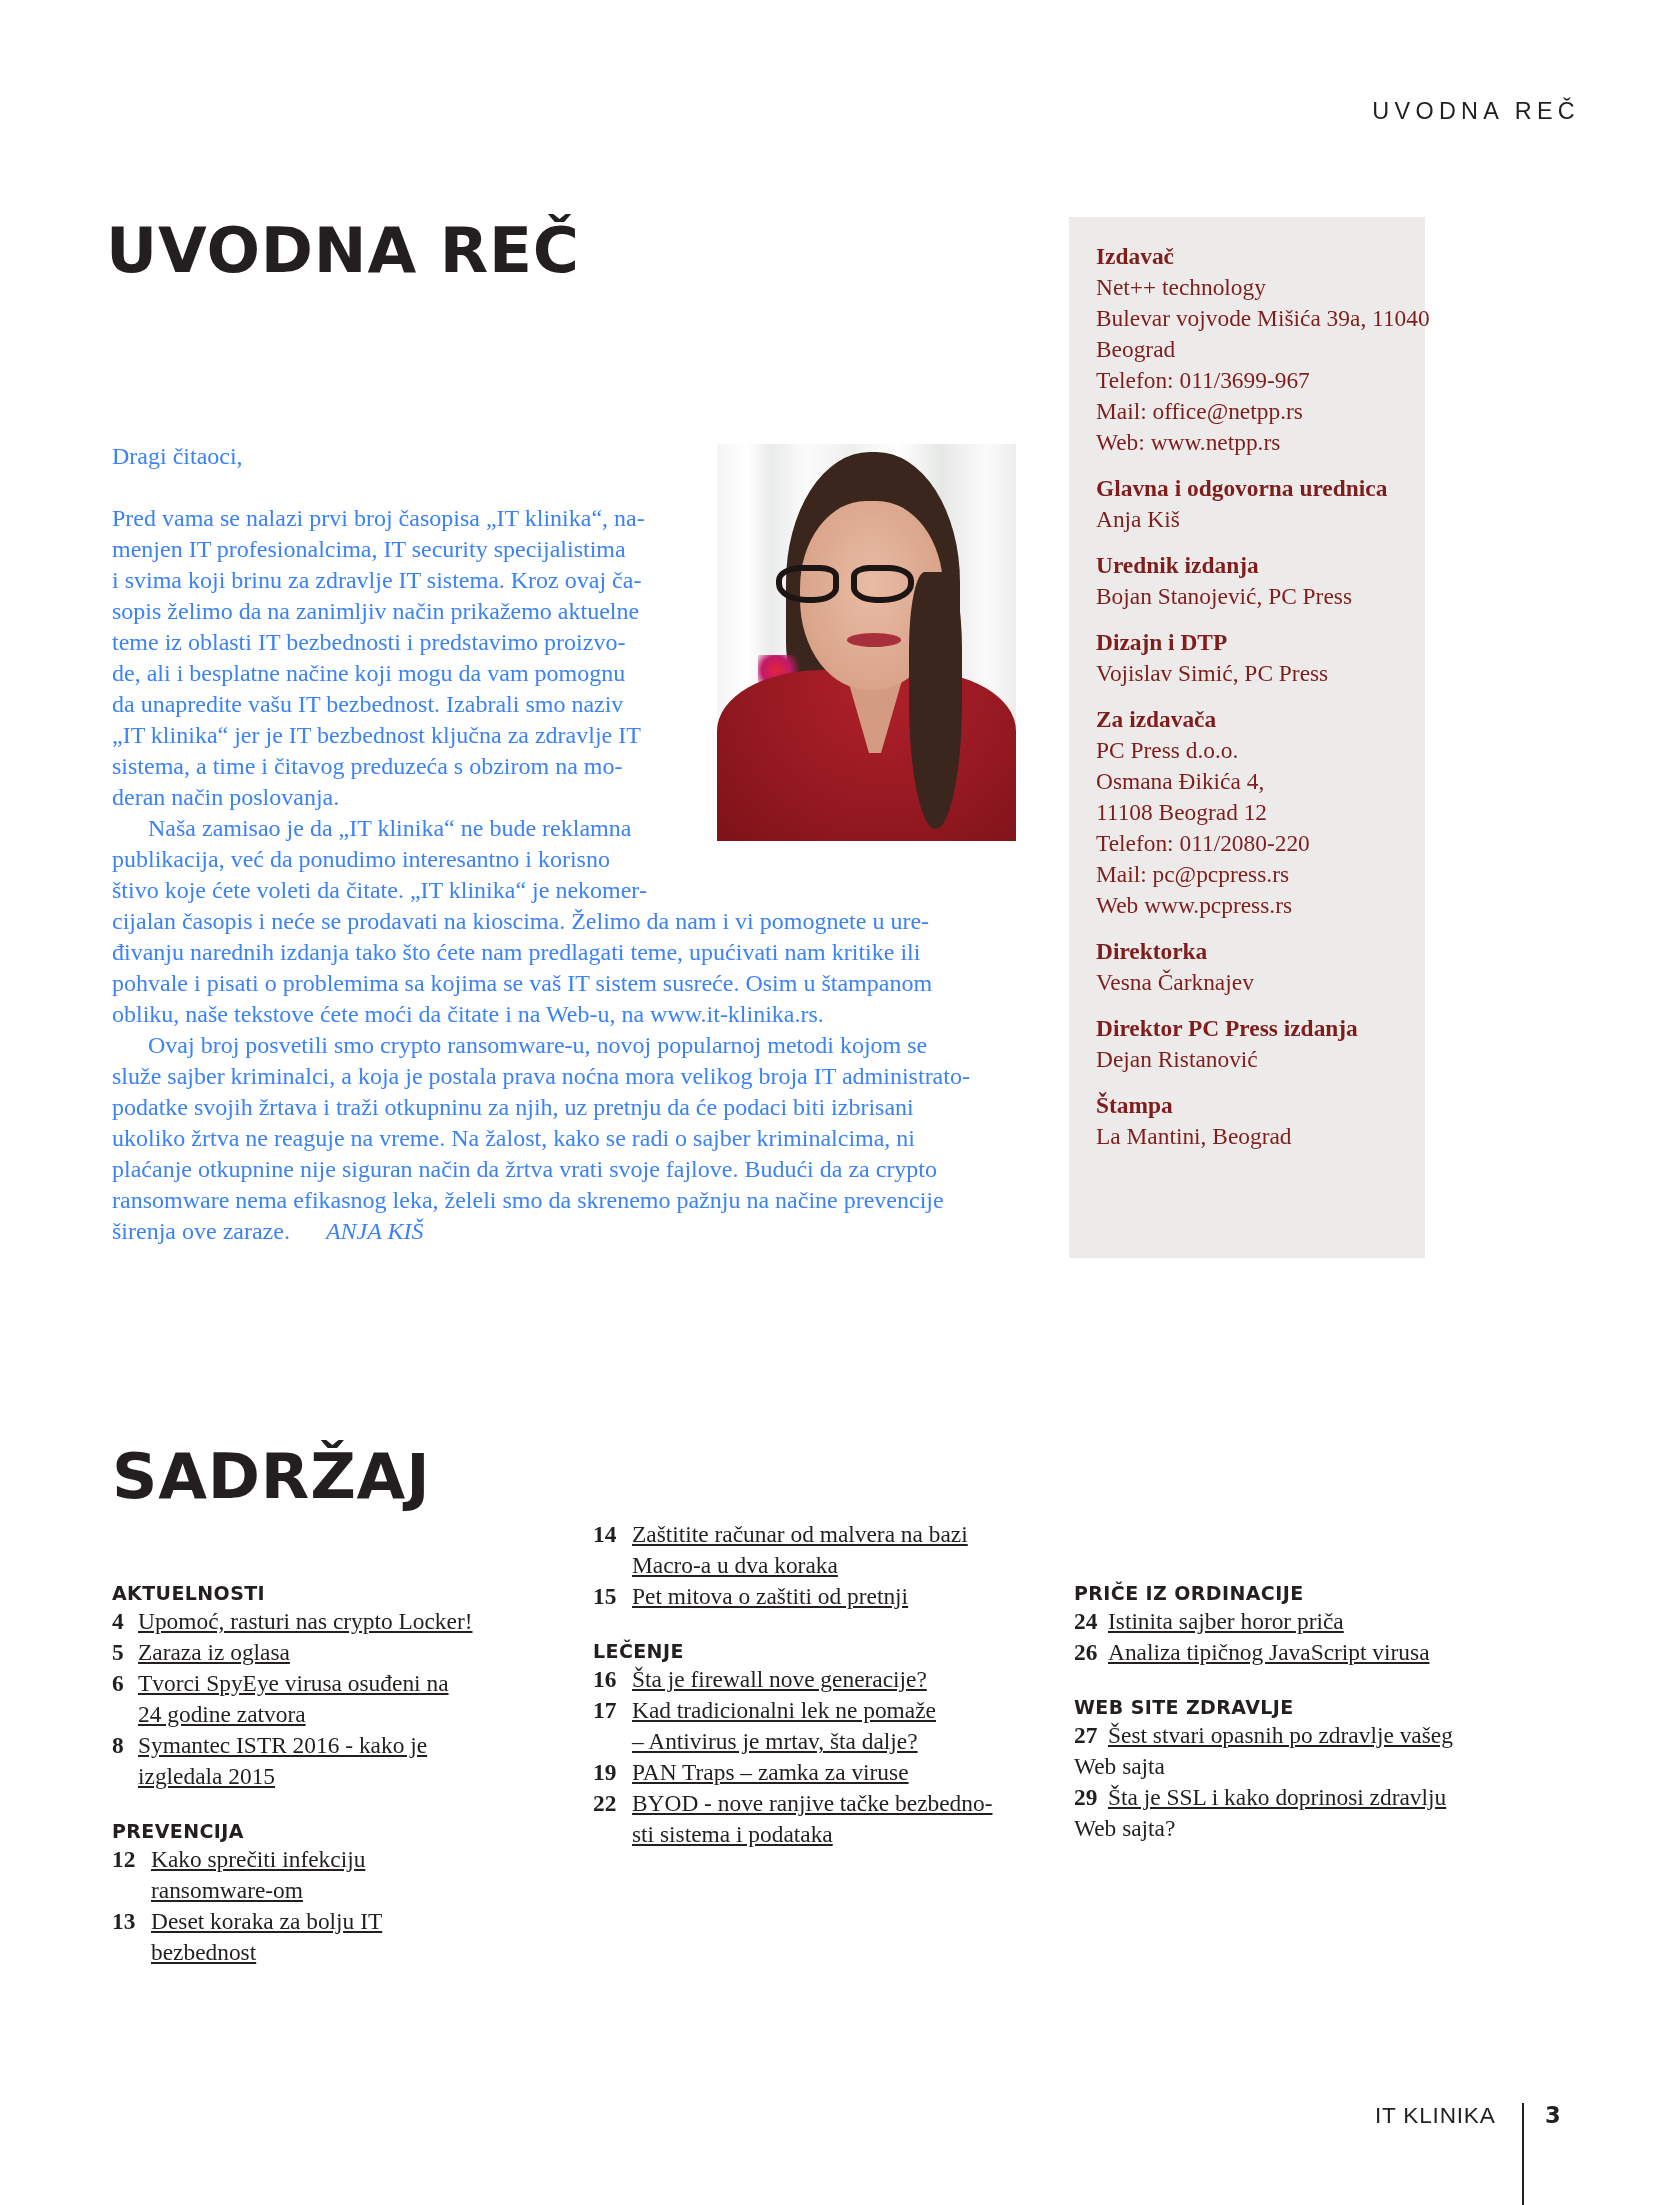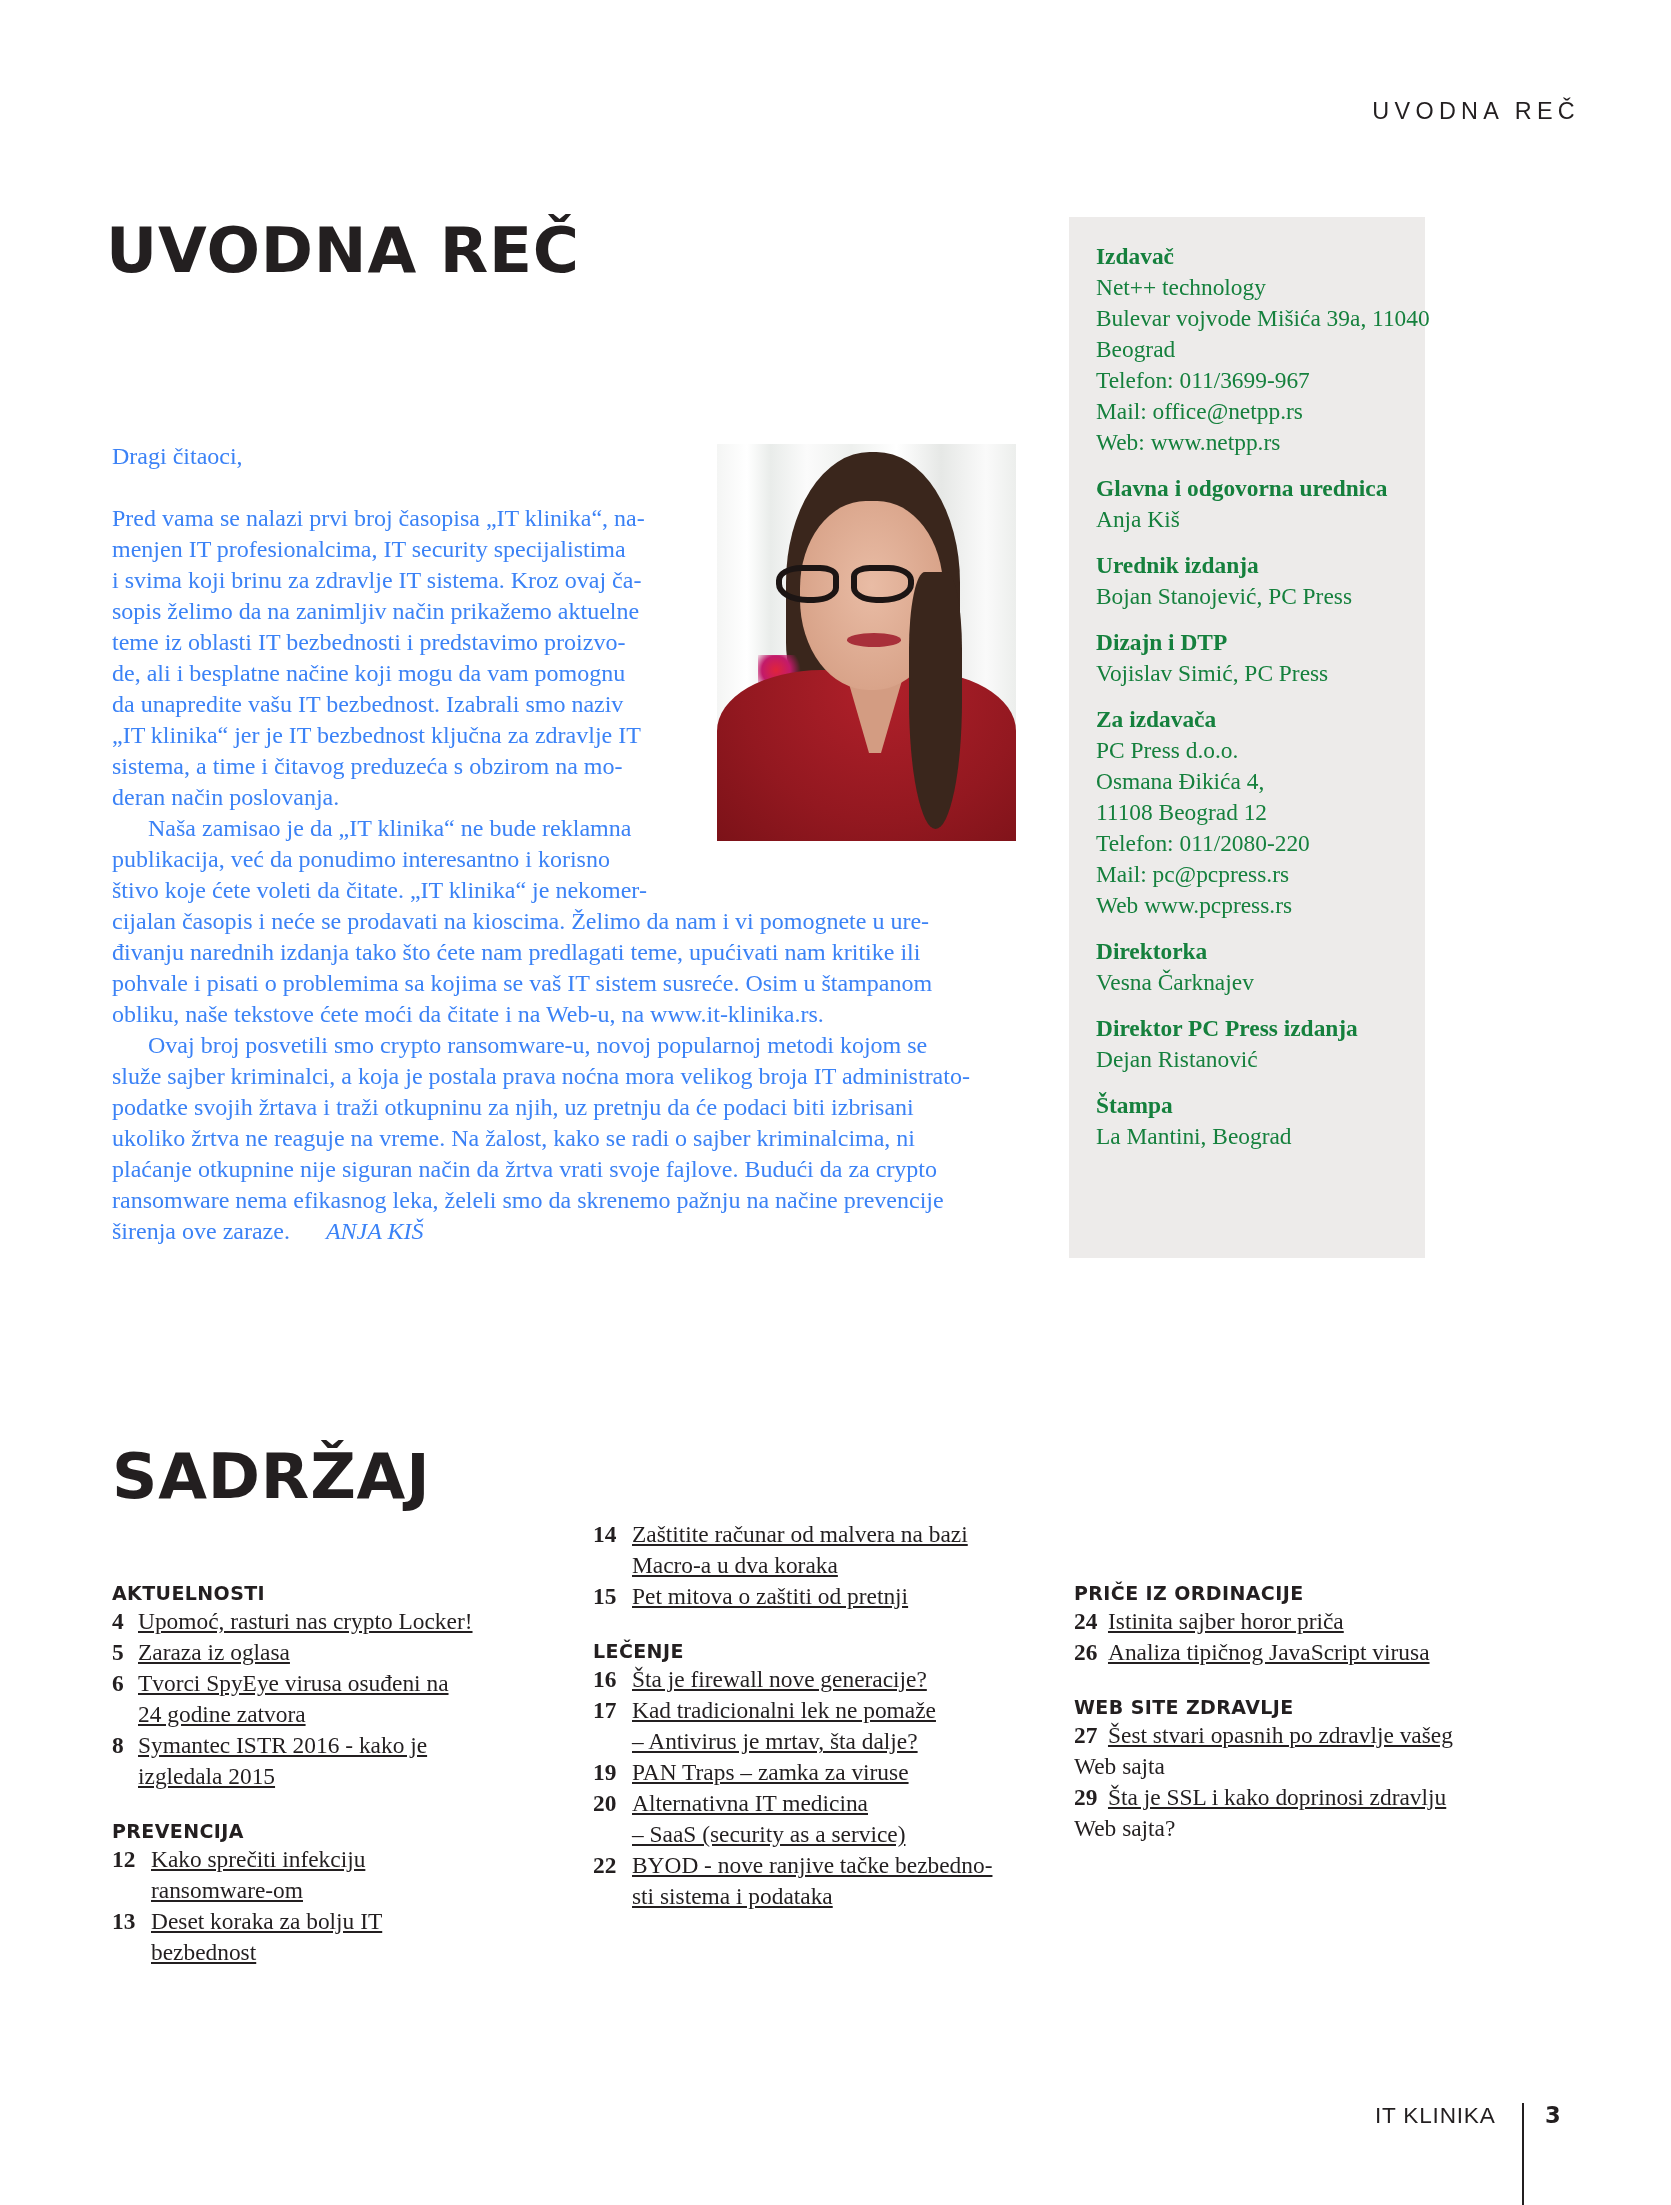--- a/index.html
+++ b/index.html
@@ -69,21 +69,21 @@
     }
     .photo .hair-side {
       position: absolute; left: 192px; top: 128px; width: 53px; height: 257px;
       background: #3a261c; border-radius: 30% 30% 50% 50%;
     }
 
     
     .infobox {
       position: absolute; left: 1069px; top: 217px; width: 356px; height: 1041px;
       background: #edebea; padding: 24px 0 0 27px;
-      font-family: "Liberation Serif", serif; font-size: 23.4px; line-height: 31px; color: #15803d;
+      font-family: "Liberation Serif", serif; font-size: 23.4px; line-height: 31px; color: #7f1d1d;
     }
     .infobox .group { margin-bottom: 15px; }
     .infobox .label { font-weight: 700; }
     .infobox .val { white-space: nowrap; }
 
     
     .toc-col {
       position: absolute; top: 1575px;
       font-family: "Liberation Serif", serif; font-size: 23.4px; line-height: 31px; color: #231f20;
     }
@@ -291,27 +291,20 @@
         <div>– Antivirus je mrtav, šta dalje?</div>
       </span>
     </div>
     <div class="toc-item">
       <span class="num num-w2">19</span>
       <span class="txt">
           <div>PAN Traps – zamka za viruse</div>
         </span>
     </div>
     <div class="toc-item">
-      <span class="num num-w2">20</span>
-      <span class="txt">
-        <div>Alternativna IT medicina</div>
-        <div>–  SaaS (security as a service)</div>
-      </span>
-    </div>
-    <div class="toc-item">
       <span class="num num-w2">22</span>
       <span class="txt">
         <div>BYOD  - nove ranjive tačke bezbedno-</div>
         <div>sti sistema i podataka</div>
       </span>
     </div>
   </div>
 </div>
 
 <div class="toc-col" id="toc-col-3">

